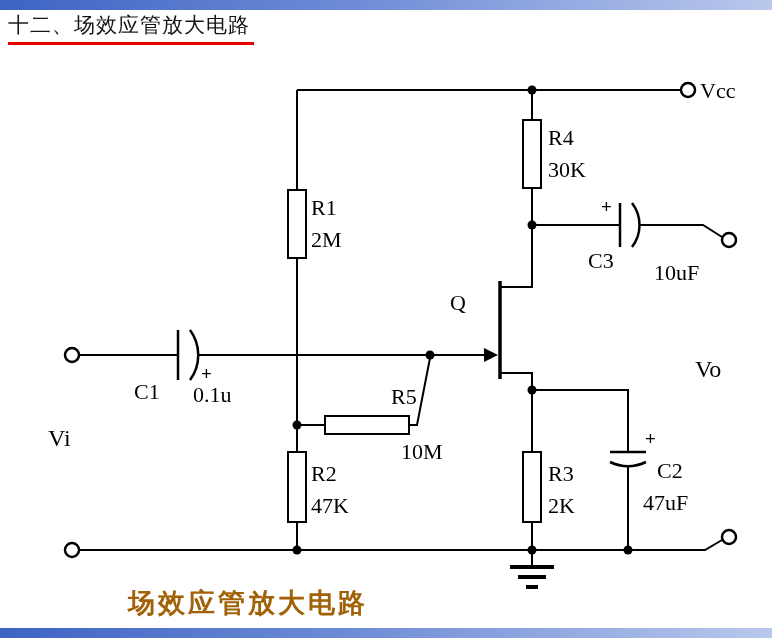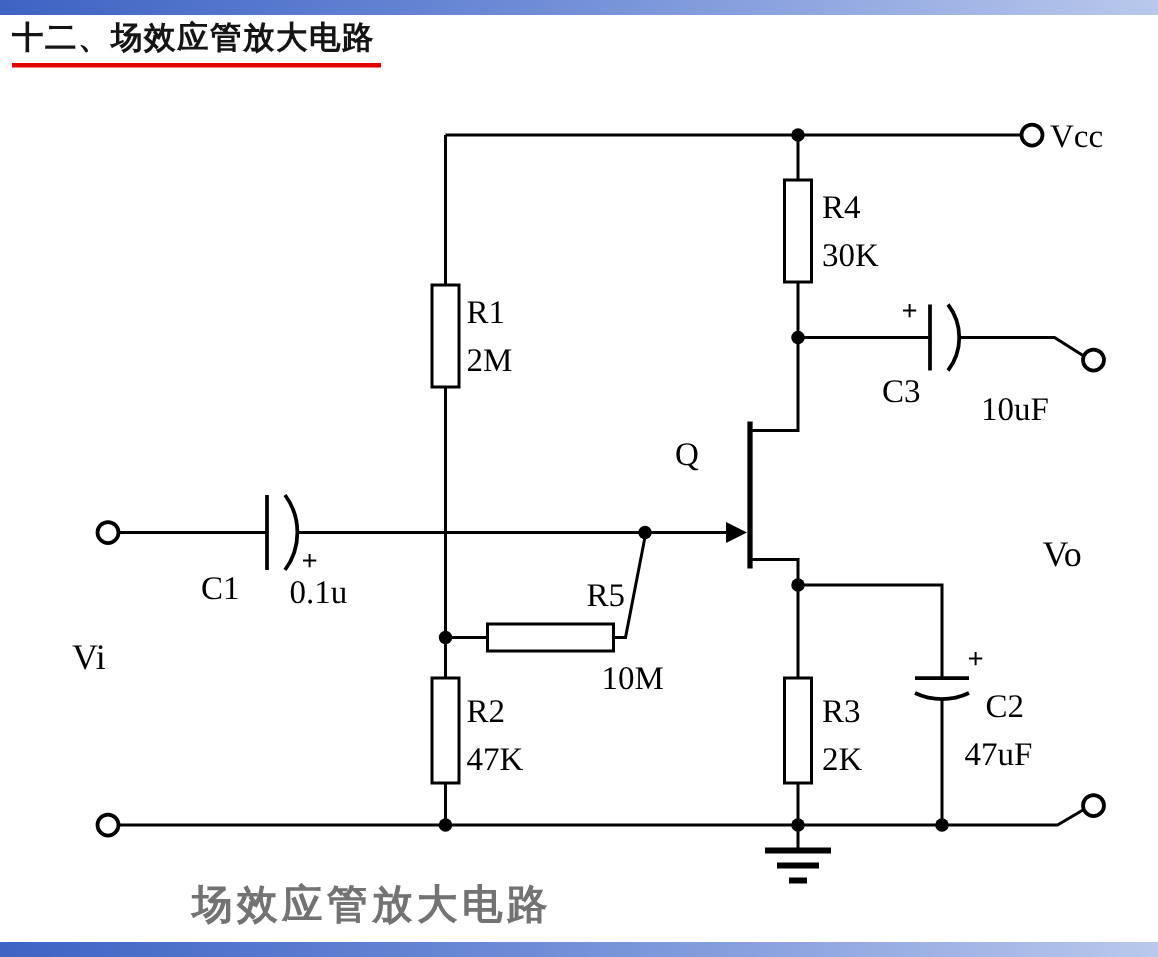--- a/index.html
+++ b/index.html
@@ -20,34 +20,34 @@
     background: linear-gradient(90deg, #3e63c3 0%, #6d8bd6 45%, #b9c8ec 100%);
   }
   .accent-bar.top { top: 0; }
   .accent-bar.bottom { bottom: 0; }
   .title {
     position: absolute;
     top: 11px;
     left: 8px;
     display: inline-block;
     font-size: 21px;
-    font-weight: bold;
+    font-weight: normal;
     color: #151515;
     letter-spacing: 1px;
     border-bottom: 3px solid #e60000;
     padding: 0 4px 3px 0;
     text-align: center;
   }
   .caption {
     position: absolute;
     top: 585px;
     left: 128px;
     font-size: 27px;
     font-weight: bold;
-    color: #737373;
+    color: #a16207;
     letter-spacing: 3px;
   }
   svg.circuit { position: absolute; top: 0; left: 0; }
   .lbl {
     font-family: "Liberation Serif", serif;
     font-size: 22px;
     fill: #000000;
   }
   .lbl.big { font-size: 24px; }
   .plus {

